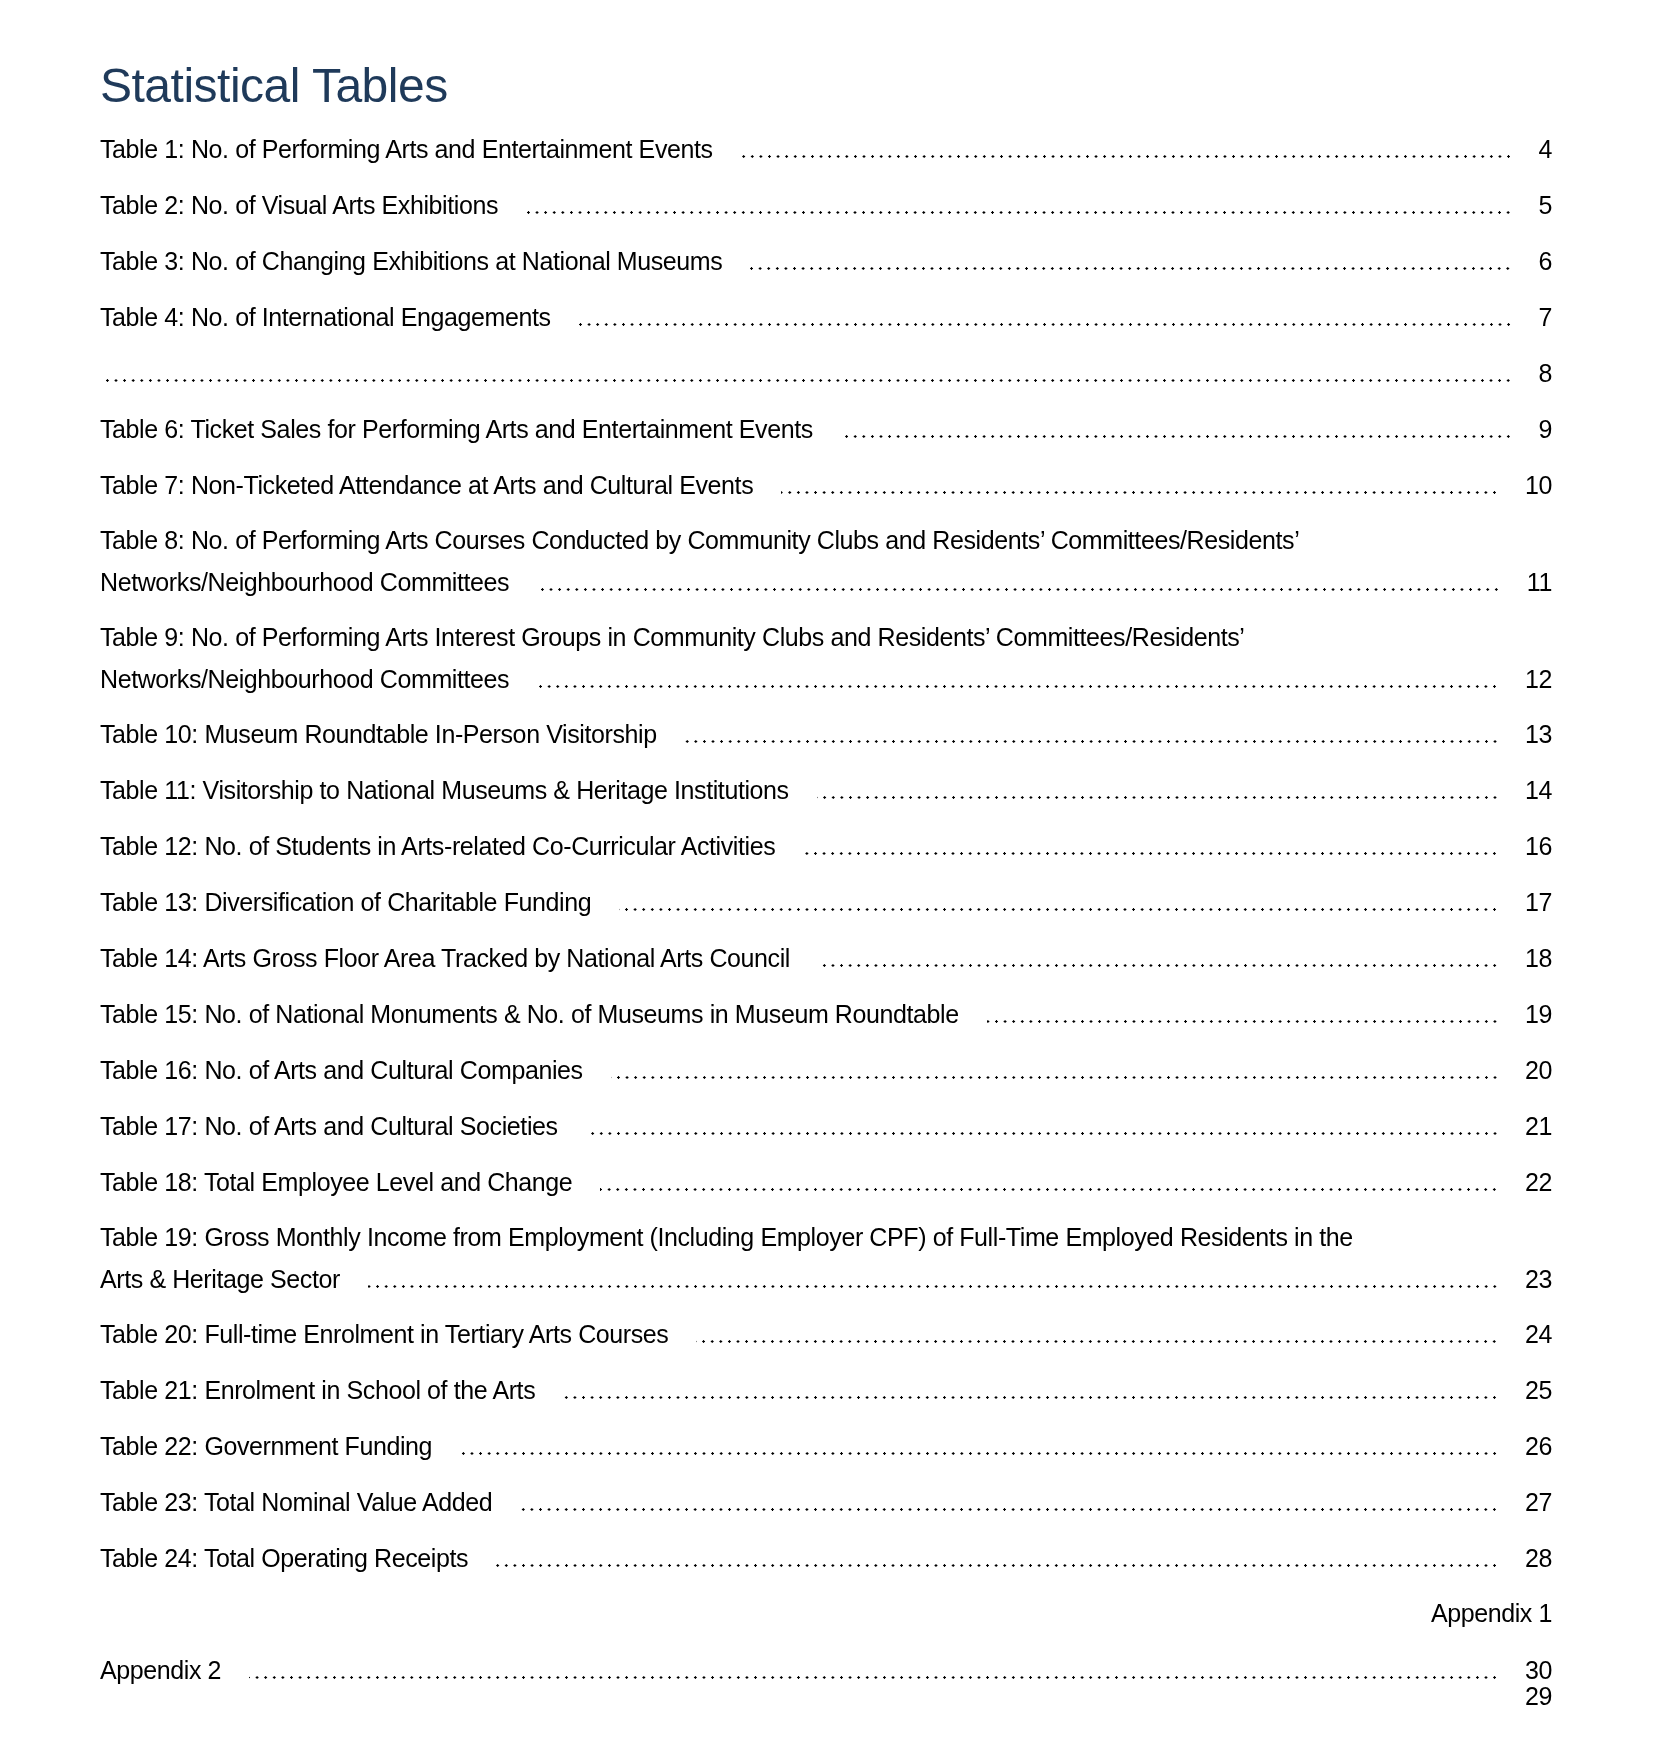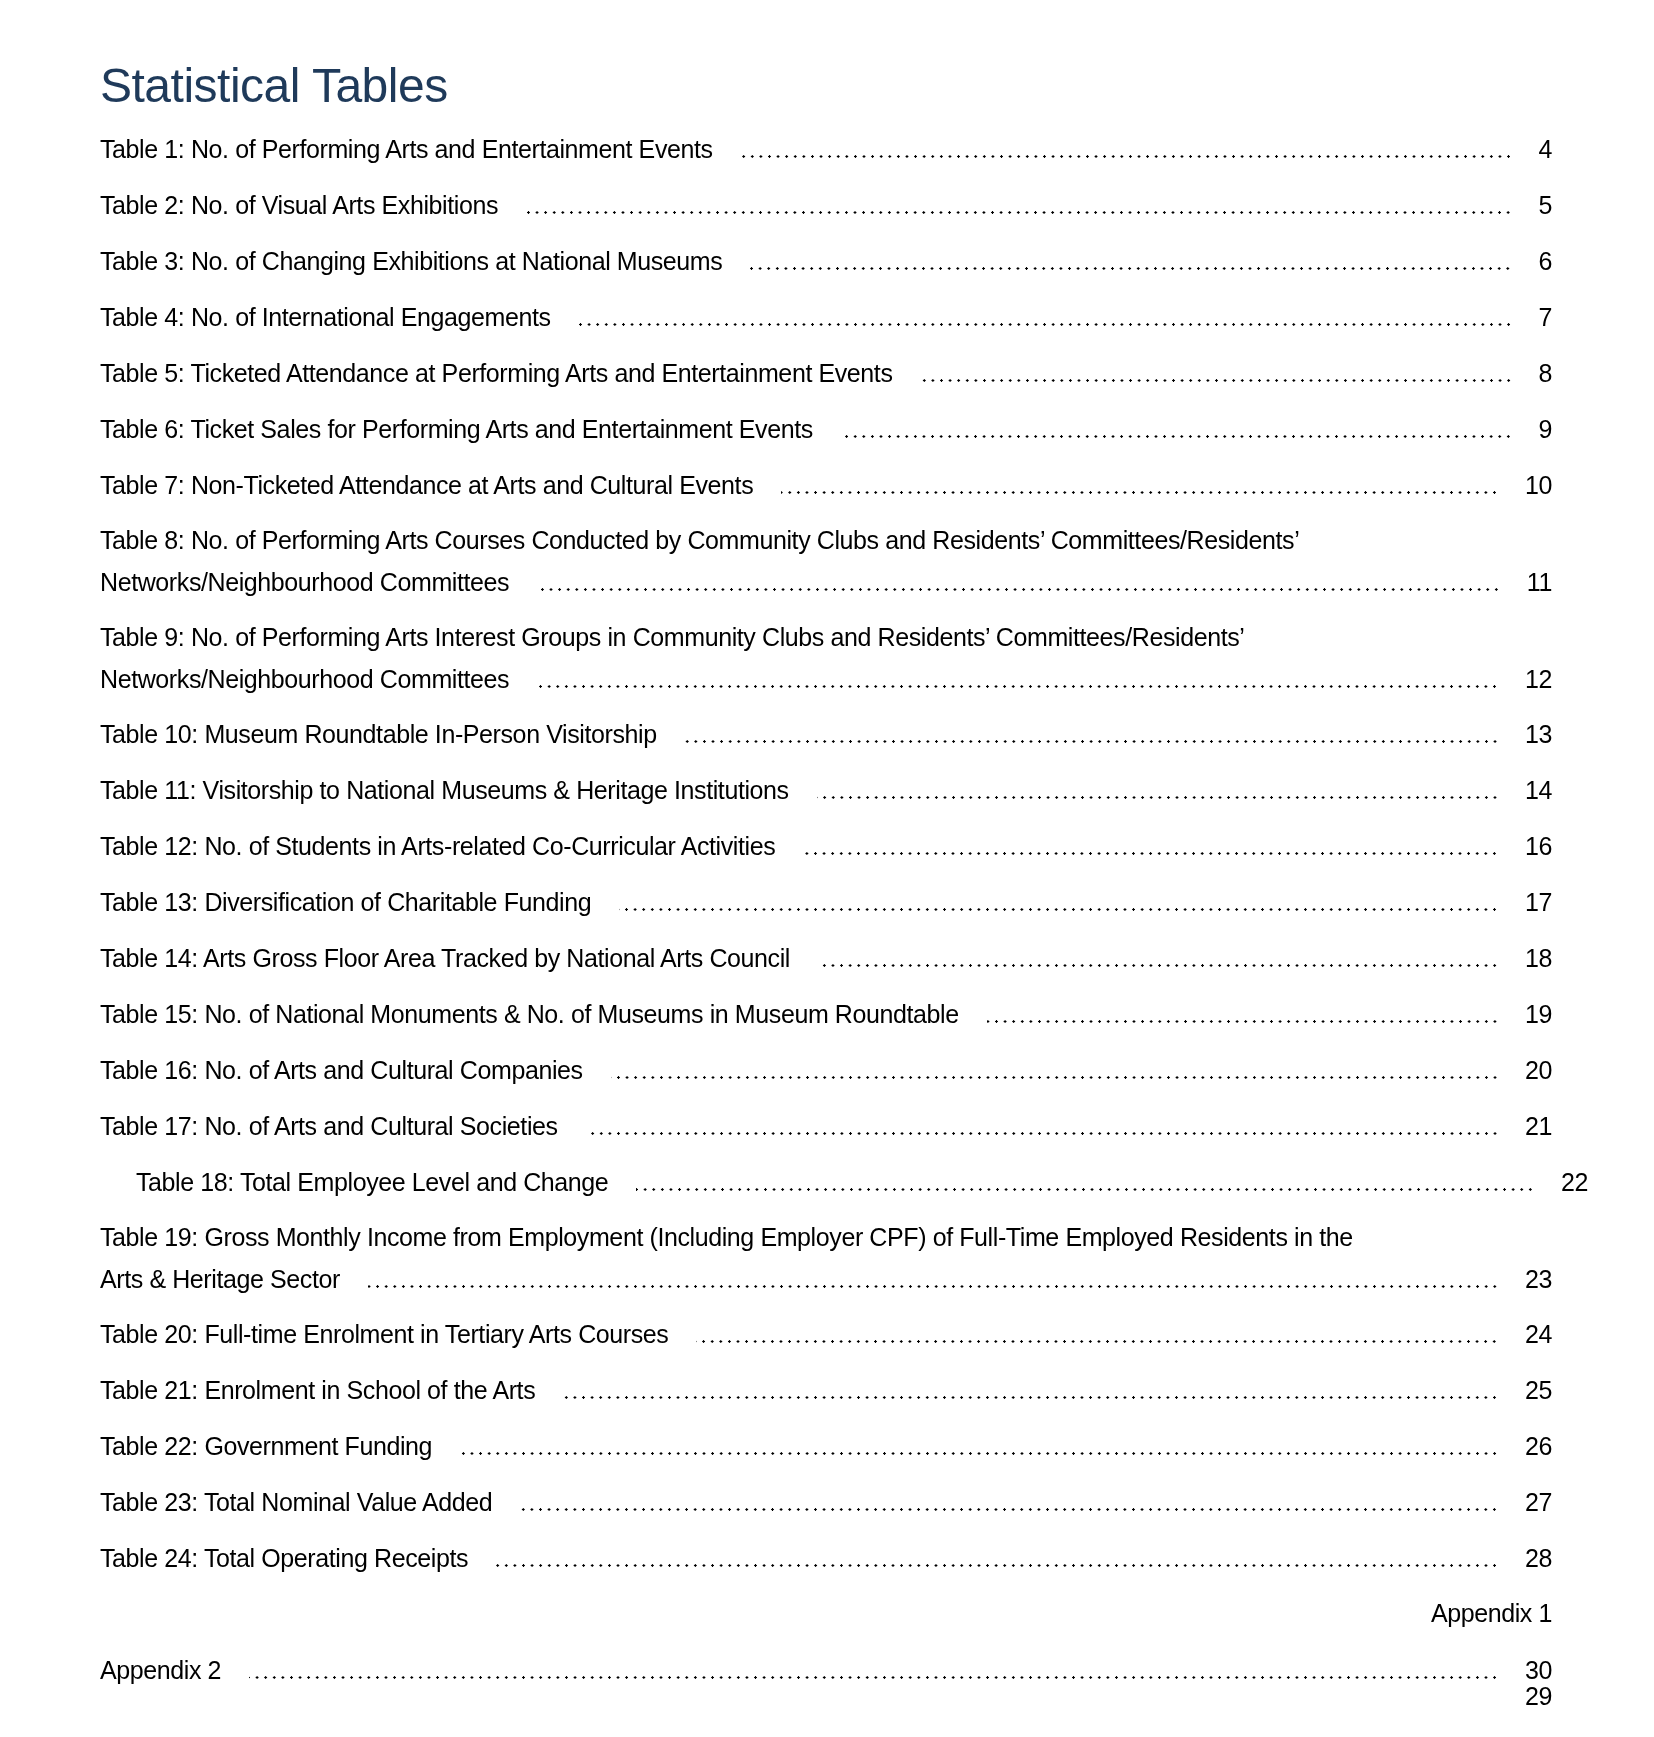--- a/index.html
+++ b/index.html
@@ -47,21 +47,20 @@
     </div>
     <div class="entry">
       <div class="line" style="top: 302px;">
         <span class="label">Table 4: No. of International Engagements</span>
         <span class="leader"></span>
         <span class="page">7</span>
       </div>
     </div>
     <div class="entry">
       <div class="line" style="top: 358px;">
-        <span class="label">Table 5: Ticketed Attendance at Performing Arts and Entertainment Events</span>
         <span class="leader"></span>
         <span class="page">8</span>
       </div>
     </div>
     <div class="entry">
       <div class="line" style="top: 414px;">
         <span class="label">Table 6: Ticket Sales for Performing Arts and Entertainment Events</span>
         <span class="leader"></span>
         <span class="page">9</span>
       </div>
@@ -143,21 +142,21 @@
       </div>
     </div>
     <div class="entry">
       <div class="line" style="top: 1111px;">
         <span class="label">Table 17: No. of Arts and Cultural Societies</span>
         <span class="leader"></span>
         <span class="page">21</span>
       </div>
     </div>
     <div class="entry">
-      <div class="line" style="top: 1167px; margin-left: 36px;">
+      <div class="line" style="top: 1167px;">
         <span class="label">Table 18: Total Employee Level and Change</span>
         <span class="leader"></span>
         <span class="page">22</span>
       </div>
     </div>
     <div class="entry">
       <div class="line" style="top: 1222px;">
         <span class="label">Table 19: Gross Monthly Income from Employment (Including Employer CPF) of Full-Time Employed Residents in the</span>
       </div>
       <div class="line" style="top: 1264px;">

